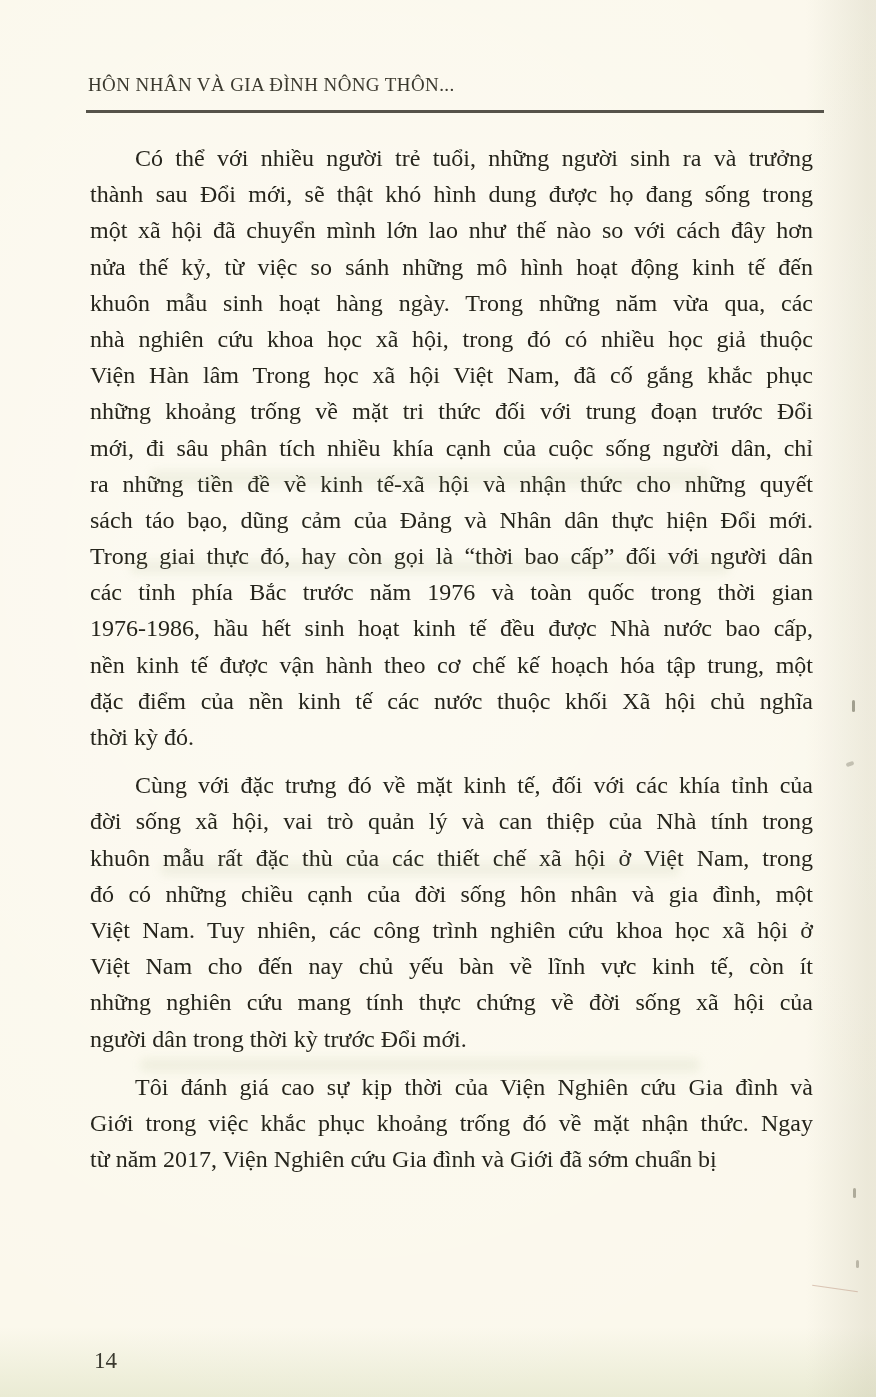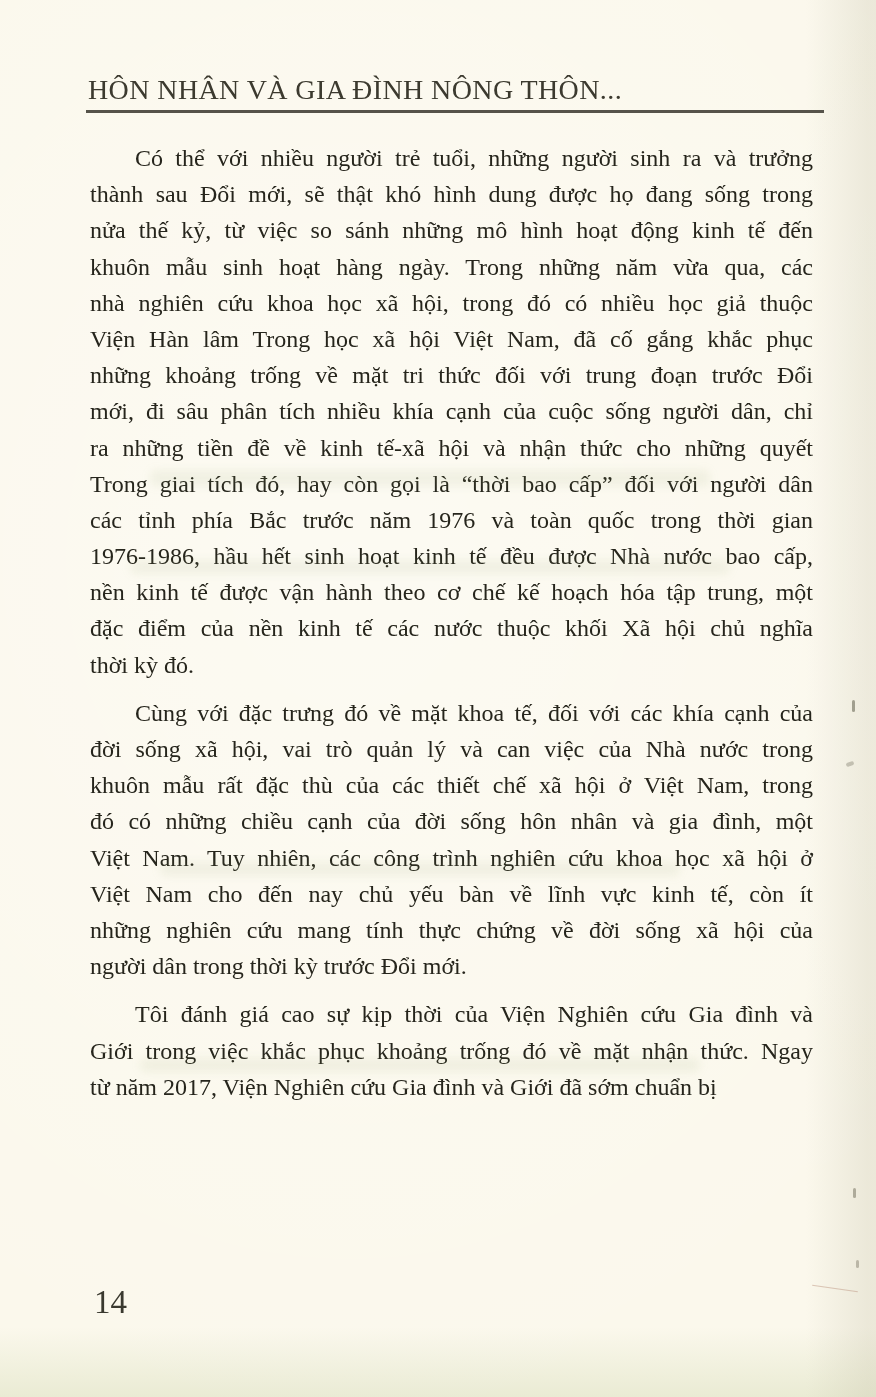--- a/index.html
+++ b/index.html
@@ -21,21 +21,21 @@
       radial-gradient(ellipse 120% 90% at 40% 40%, rgba(255,255,255,0.35), rgba(255,255,255,0) 70%),
       linear-gradient(to right, rgba(250,247,236,0) 92%, rgba(196,192,168,0.28) 99%),
       linear-gradient(to bottom, rgba(250,247,236,0) 95%, rgba(206,214,172,0.38) 100%),
       #fbf8ec;
   }
   .running-header {
     position: absolute;
     left: 88px;
     top: 74px;
     width: 740px;
-    font-size: 28px;
+    font-size: 19px;
     letter-spacing: 0.4px;
     color: #3c3a2f;
     white-space: nowrap;
   }
   .header-rule {
     position: absolute;
     left: 86px;
     top: 110px;
     width: 738px;
     height: 2.5px;
@@ -64,22 +64,22 @@
   .line { white-space: normal; }
   .line.first {
     padding-left: 45px;
   }
   .line.last {
     text-align-last: left;
   }
   .page-number {
     position: absolute;
     left: 94px;
-    top: 1284px;
-    font-size: 33px;
+    top: 1348px;
+    font-size: 23px;
     color: #3a392f;
   }
   
   .bleed {
     position: absolute;
     background: rgba(150,165,105,0.10);
     filter: blur(4px);
     border-radius: 6px;
     pointer-events: none;
   }
@@ -111,37 +111,39 @@
 <div class="scan-page">
 
   <div class="running-header">HÔN NHÂN VÀ GIA ĐÌNH NÔNG THÔN...</div>
 
   <div class="header-rule"></div>
 
   <div class="text-block">
       <div class="para">
         <div class="line first">Có thể với nhiều người trẻ tuổi, những người sinh ra và trưởng</div>
         <div class="line">thành sau Đổi mới, sẽ thật khó hình dung được họ đang sống trong</div>
+        <div class="line">một xã hội đã chuyển mình lớn lao như thế nào so với cách đây hơn</div>
         <div class="line">nửa thế kỷ, từ việc so sánh những mô hình hoạt động kinh tế đến</div>
         <div class="line">khuôn mẫu sinh hoạt hàng ngày. Trong những năm vừa qua, các</div>
         <div class="line">nhà nghiên cứu khoa học xã hội, trong đó có nhiều học giả thuộc</div>
         <div class="line">Viện Hàn lâm Trong học xã hội Việt Nam, đã cố gắng khắc phục</div>
         <div class="line">những khoảng trống về mặt tri thức đối với trung đoạn trước Đổi</div>
         <div class="line">mới, đi sâu phân tích nhiều khía cạnh của cuộc sống người dân, chỉ</div>
         <div class="line">ra những tiền đề về kinh tế-xã hội và nhận thức cho những quyết</div>
-        <div class="line">Trong giai tích đó, hay còn gọi là “thời bao cấp” đối với người dân</div>
+        <div class="line">sách táo bạo, dũng cảm của Đảng và Nhân dân thực hiện Đổi mới.</div>
+        <div class="line">Trong giai thực đó, hay còn gọi là “thời bao cấp” đối với người dân</div>
         <div class="line">các tỉnh phía Bắc trước năm 1976 và toàn quốc trong thời gian</div>
         <div class="line">1976-1986, hầu hết sinh hoạt kinh tế đều được Nhà nước bao cấp,</div>
         <div class="line">nền kinh tế được vận hành theo cơ chế kế hoạch hóa tập trung, một</div>
         <div class="line">đặc điểm của nền kinh tế các nước thuộc khối Xã hội chủ nghĩa</div>
         <div class="line last">thời kỳ đó.</div>
       </div>
       <div class="para">
-        <div class="line first">Cùng với đặc trưng đó về mặt khoa tế, đối với các khía cạnh của</div>
-        <div class="line">đời sống xã hội, vai trò quản lý và can việc của Nhà nước trong</div>
+        <div class="line first">Cùng với đặc trưng đó về mặt kinh tế, đối với các khía tỉnh của</div>
+        <div class="line">đời sống xã hội, vai trò quản lý và can thiệp của Nhà tính trong</div>
         <div class="line">khuôn mẫu rất đặc thù của các thiết chế xã hội ở Việt Nam, trong</div>
         <div class="line">đó có những chiều cạnh của đời sống hôn nhân và gia đình, một</div>
         <div class="line">Việt Nam. Tuy nhiên, các công trình nghiên cứu khoa học xã hội ở</div>
         <div class="line">Việt Nam cho đến nay chủ yếu bàn về lĩnh vực kinh tế, còn ít</div>
         <div class="line">những nghiên cứu mang tính thực chứng về đời sống xã hội của</div>
         <div class="line last">người dân trong thời kỳ trước Đổi mới.</div>
       </div>
       <div class="para">
         <div class="line first">Tôi đánh giá cao sự kịp thời của Viện Nghiên cứu Gia đình và</div>
         <div class="line">Giới trong việc khắc phục khoảng trống đó về mặt nhận thức. Ngay</div>

